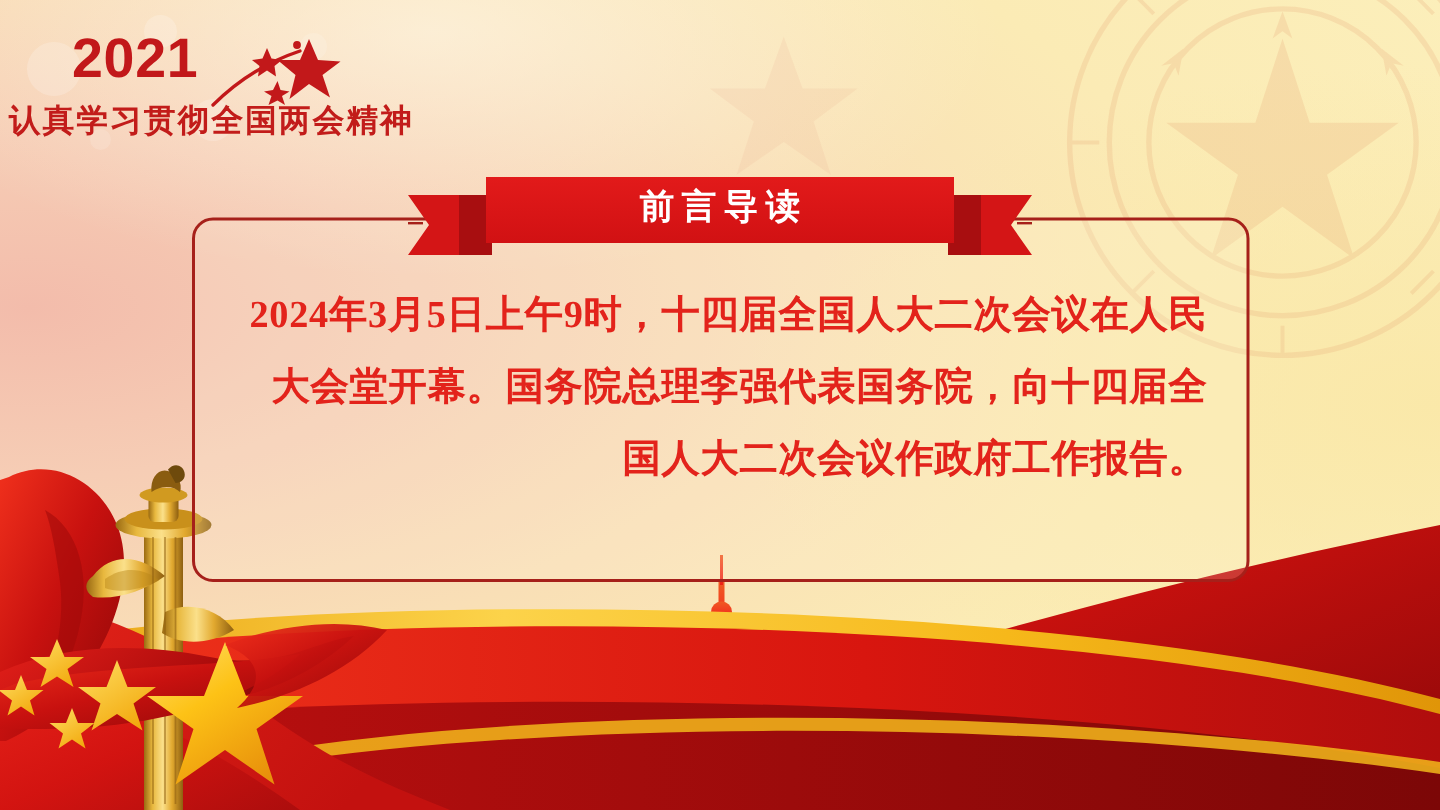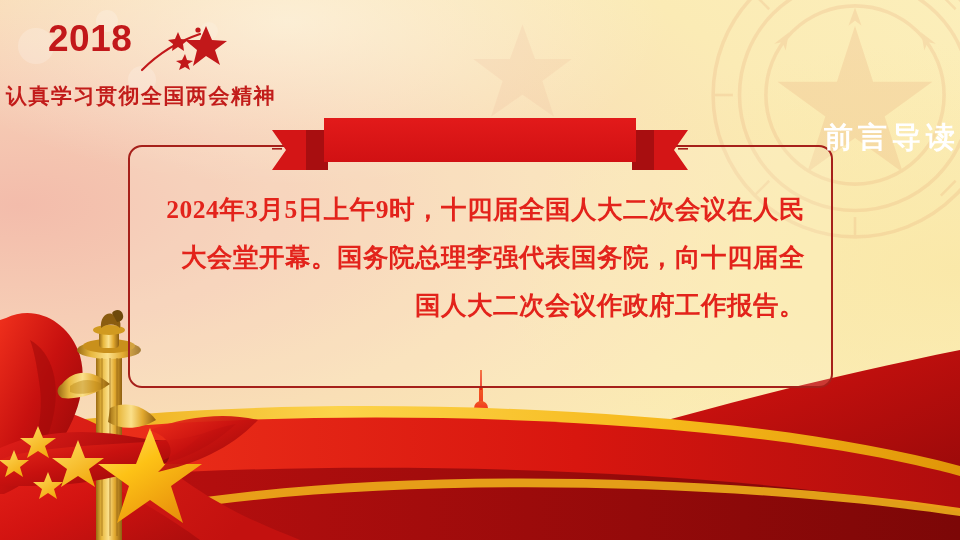--- a/index.html
+++ b/index.html
@@ -86,21 +86,21 @@
   .shooting-star {
     position: absolute;
     left: 138px;
     top: 14px;
     width: 90px;
     height: 56px;
   }
   .slogan {
     position: absolute;
     left: 6px;
-    top: 74px;
+    top: 58px;
     font-family: "Liberation Serif", "DejaVu Serif", serif;
     font-weight: bold;
     font-size: 21px;
     color: #C21C1A;
     letter-spacing: 1.5px;
     white-space: nowrap;
   }
 
   
   .content-box {
@@ -134,24 +134,24 @@
     left: 272px;
     top: 112px;
     width: 416px;
     height: 62px;
   }
   .ribbon-title {
     position: absolute;
     left: 0;
     top: 112px;
     width: 960px;
-    text-align: right;
+    text-align: center;
     font-family: "Liberation Serif", "DejaVu Serif", serif;
     font-weight: bold;
-    font-size: 29px;
+    font-size: 23px;
     line-height: 51px;
     color: #FFFFFF;
     letter-spacing: 5px;
     text-indent: 5px;
     pointer-events: none;
   }
 
   
   .skyline-layer, .waves-layer, .huabiao-layer {
     position: absolute;
@@ -405,21 +405,21 @@
       <path fill="url(#starGold2)" d="M78 160 L85 178 L104 178 L89 189 L95 207 L78 196 L61 207 L67 189 L52 178 L71 178 Z"></path>
       <path fill="url(#starGold2)" d="M38 146 L43 158 L56 158 L45 166 L49 178 L38 171 L27 178 L31 166 L20 158 L33 158 Z"></path>
       <path fill="url(#starGold2)" d="M14 170 L18 180 L29 180 L20 187 L23 197 L14 191 L5 197 L8 187 L-1 180 L10 180 Z"></path>
       <path fill="url(#starGold2)" d="M48 192 L52 202 L63 202 L54 209 L57 219 L48 213 L39 219 L42 209 L33 202 L44 202 Z"></path>
     </g>
 
     <path fill="url(#silkA)" opacity=".92" d="M150 150 C 186 136, 226 132, 258 140 C 232 168, 196 184, 158 192 C 176 176, 176 160, 150 150 Z"></path>
   </svg>
 
   <div class="header no-sel">
-    <div class="year">2018</div>
+    <div class="year">2021</div>
     <svg class="shooting-star" viewBox="0 0 90 56">
       <path fill="none" stroke="#C2181A" stroke-width="2.2" stroke-linecap="round" d="M4 48 C 18 34, 38 20, 62 12"></path>
       <path fill="#C2181A" d="M68 4 L74 18 L89 19 L77 28 L82 43 L68 34 L55 44 L59 28 L47 18 L62 18 Z"></path>
       <path fill="#C2181A" d="M40 10 L43 17 L50 18 L45 22 L46 29 L40 25 L34 29 L35 22 L30 18 L37 17 Z"></path>
       <path fill="#C2181A" d="M47 32 L49 38 L55 39 L50 42 L52 48 L47 45 L41 48 L43 42 L38 39 L44 38 Z"></path>
       <circle cx="60" cy="8" r="2.6" fill="#C2181A"></circle>
     </svg>
     <div class="slogan">认真学习贯彻全国两会精神</div>
   </div>
 

